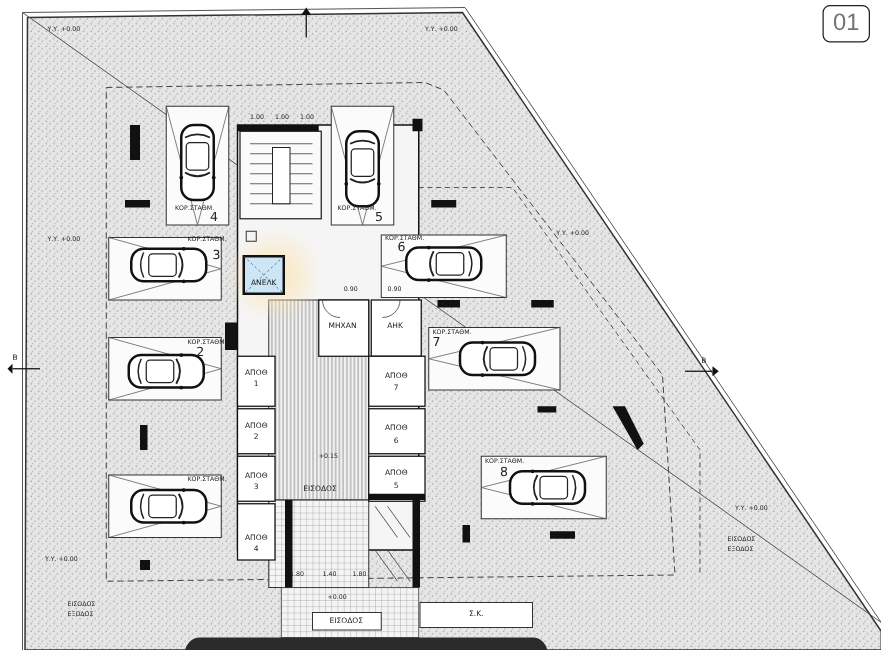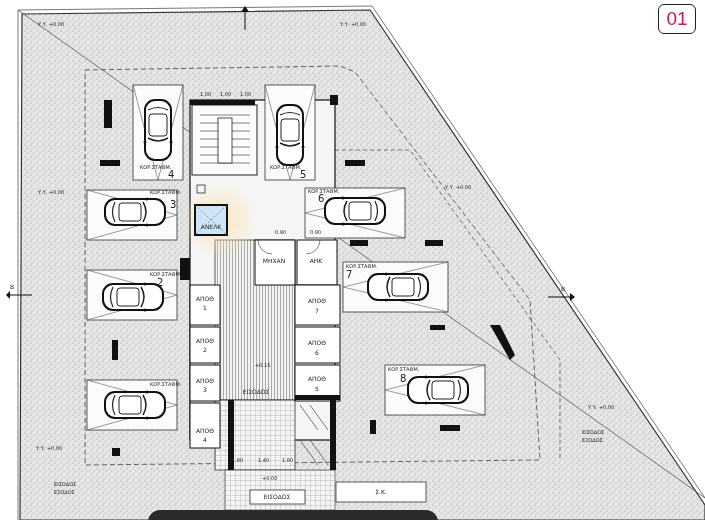--- a/index.html
+++ b/index.html
@@ -1,19 +1,19 @@
 <!DOCTYPE html>
 <html><head>
 <meta charset="utf-8">
 <style>
   html,body{margin:0;padding:0;background:#ffffff;}
   body{width:705px;height:520px;position:relative;overflow:hidden;font-family:"DejaVu Sans",sans-serif;}
   #plan{position:absolute;left:0;top:0;width:705px;height:520px;}
   .sheet-badge{position:absolute;left:658px;top:4px;width:36px;height:28px;border:1.5px solid #222;border-radius:6px;
-    font-family:"Liberation Sans",sans-serif;font-size:19px;color:#be185d;display:flex;align-items:center;justify-content:center;background:#fff;}
+    font-family:"Liberation Sans",sans-serif;font-size:19px;color:#737373;display:flex;align-items:center;justify-content:center;background:#fff;}
   .lbl{position:absolute;font-family:"DejaVu Sans",sans-serif;color:#222;white-space:nowrap;line-height:1;}
   .tiny{font-size:5px;}
   .small{font-size:6px;}
   .num{font-size:10px;}
   .ctr{transform:translateX(-50%);text-align:center;}
   .bottom-bar{position:absolute;left:148px;top:510px;width:290px;height:14px;background:#2b2b2b;border-radius:12px 12px 0 0;}
 </style>
 </head>
 <body>
 

